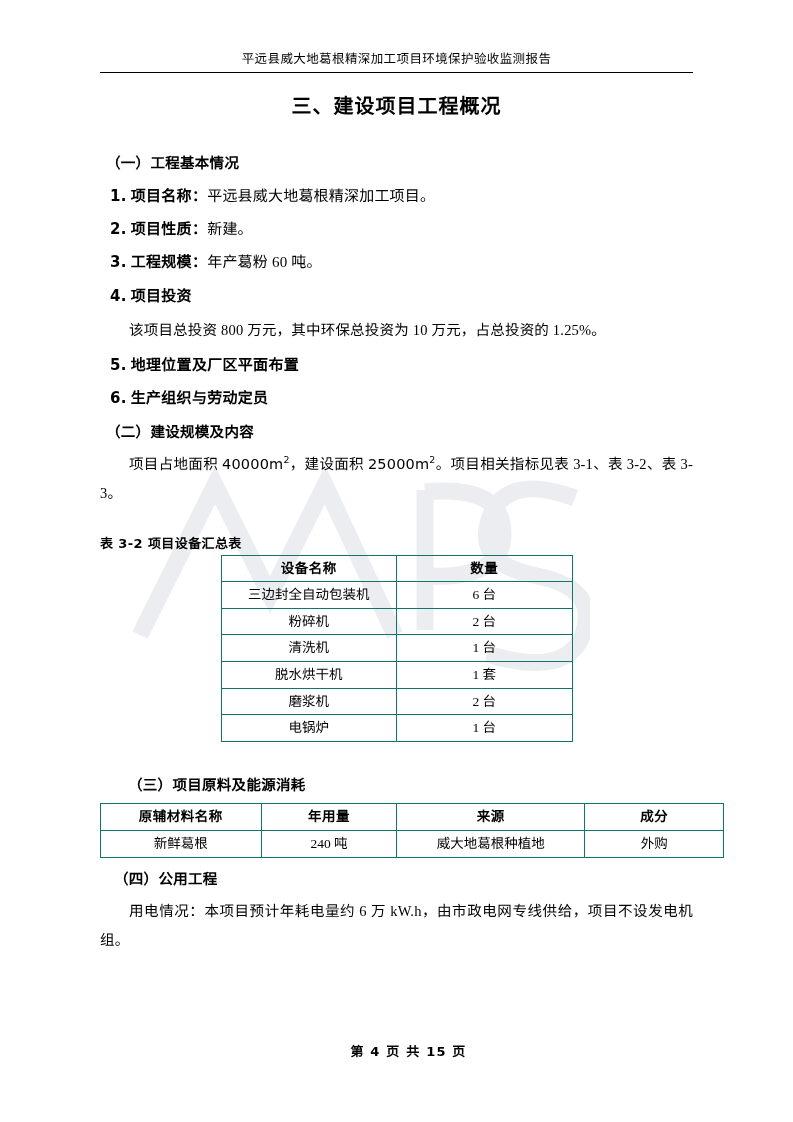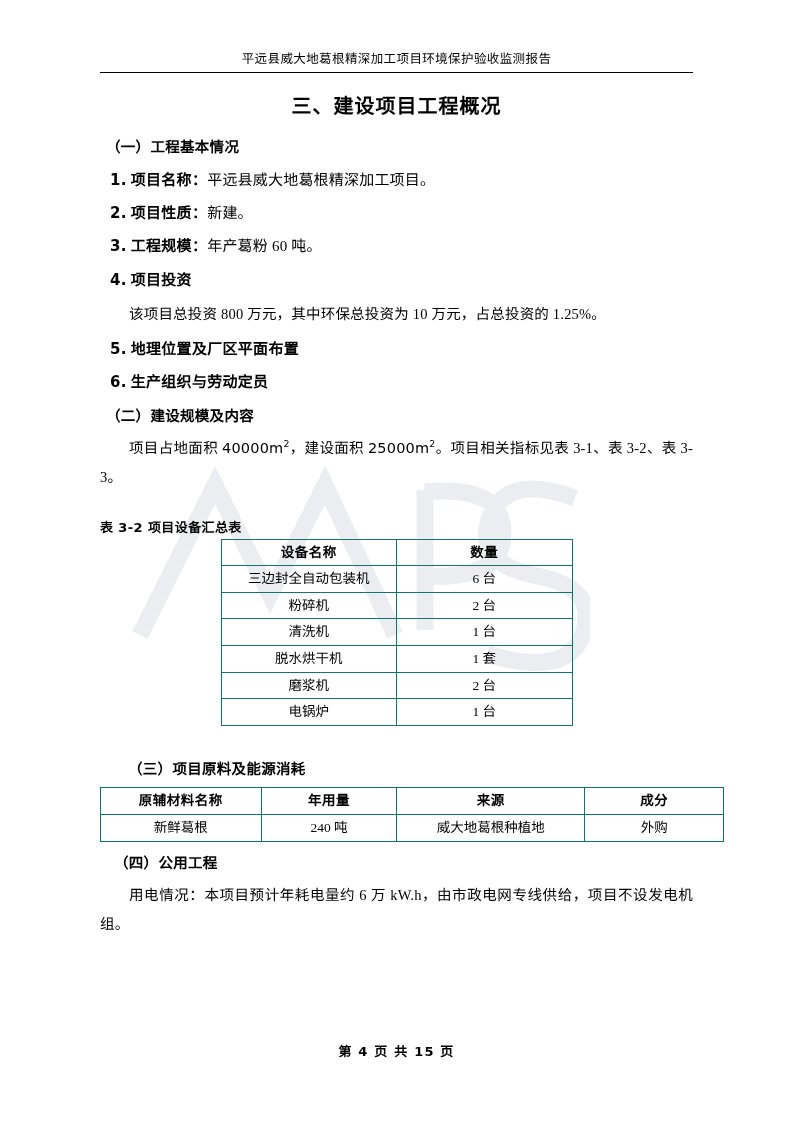--- a/index.html
+++ b/index.html
@@ -61,21 +61,21 @@
 
   
   .content {
     position: absolute;
     left: 100px;
     top: 92px;
     width: 593px;
   }
 
   h1.doc-title {
-    margin: 0 0 16px 0;
+    margin: 0 0 32px 0;
     text-align: center;
     font-family: "DejaVu Sans", "Liberation Sans", sans-serif;
     font-size: 20px;
     font-weight: bold;
     letter-spacing: 1px;
     line-height: 1.45;
   }
 
   .sec-head {
     font-family: "DejaVu Sans", "Liberation Sans", sans-serif;
@@ -176,21 +176,21 @@
   table.materials th:nth-child(3),
   table.materials td:nth-child(3) { width: 170px; }
   table.materials th:nth-child(4),
   table.materials td:nth-child(4) { width: 123px; }
 
   .gap-before-mat { height: 22px; }
 
   
   .doc-footer {
     position: absolute;
-    left: 100px;
+    left: 112px;
     top: 1041px;
     width: 593px;
     text-align: center;
     font-family: "DejaVu Sans", "Liberation Sans", sans-serif;
     font-weight: bold;
     font-size: 13px;
     letter-spacing: 1.2px;
   }
 </style>
 </head>

